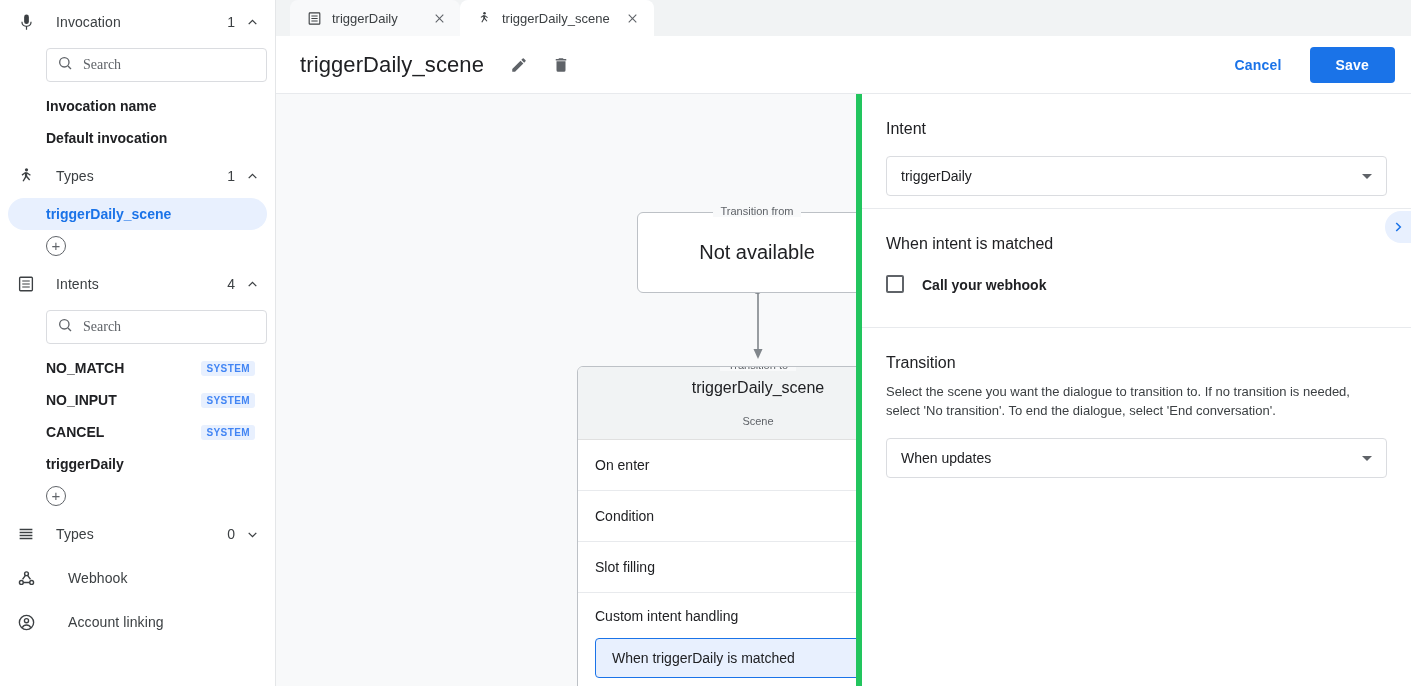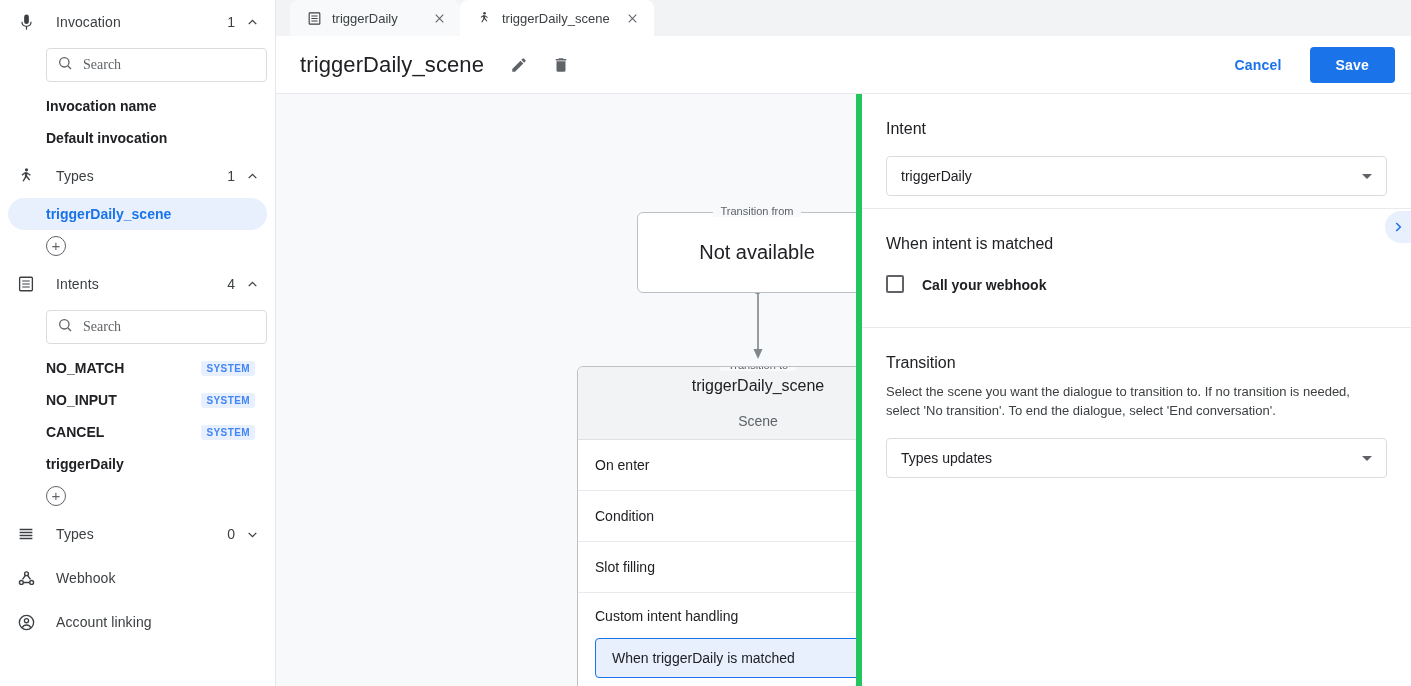--- a/index.html
+++ b/index.html
@@ -68,21 +68,21 @@
   .add-row { padding: 6px 0 6px 46px; }
   .add-btn {
     width: 20px; height: 20px; border-radius: 50%;
     border: 1.4px solid #5f6368; color: #5f6368;
     display: flex; align-items: center; justify-content: center;
     cursor: pointer; font-size: 14px; line-height: 1;
   }
   .add-btn::before { content: "+"; font-size: 15px; margin-top: -2px; }
   .nav-link {
     display: flex; align-items: center; height: 44px;
-    padding: 0 16px 0 14px; cursor: pointer;
+    padding: 0 16px 0 14px; cursor: pointer; gap: 12px;
   }
   .nav-link .nav-group-label { font-weight: normal; }
 
   
   .main {
     flex: 1 1 auto; height: 686px; position: relative;
     display: flex; flex-direction: column; background: #fff;
   }
   .tabbar {
     height: 36px; background: #f1f3f4;
@@ -159,21 +159,21 @@
   #node-scene {
     left: 301px; top: 272px; width: 362px; height: 383px;
     background: #fff; overflow: hidden;
   }
   .scene-head {
     background: #f1f3f4; height: 73px;
     display: flex; flex-direction: column; align-items: center; justify-content: center;
     border-bottom: 1px solid #e0e0e0;
   }
   .scene-head .nm { font-size: 16px; color: #202124; }
-  .scene-head .sub { font-size: 14px; color: #5f6368; margin-top: 18px; }
+  .scene-head .sub { font-size: 11px; color: #5f6368; margin-top: 18px; }
   .scene-row {
     height: 51px; display: flex; align-items: center;
     padding: 0 20px 0 17px; border-bottom: 1px solid #e8eaed;
     font-size: 14px; color: #202124;
   }
   .scene-row .lbl { flex: 1 1 auto; }
   .scene-sub-block { border-bottom: 1px solid #e8eaed; padding-bottom: 11px; }
   .scene-sub-block .scene-row { border-bottom: 0; height: 45px; }
   .chip {
     margin: 0 17px; height: 40px;
@@ -487,21 +487,21 @@
           <div class="cbrow" style="margin-top:22px;">
             <span class="cbox"></span>
             <span class="cl">Call your webhook</span>
           </div>
         </div>
 
         <div class="panel-sec last">
           <div class="panel-h">Transition</div>
           <div class="panel-desc">Select the scene you want the dialogue to transition to. If no transition is needed, select 'No transition'. To end the dialogue, select 'End conversation'.</div>
           <div class="select">
-            <span class="val">Types updates</span>
+            <span class="val">When updates</span>
             <span class="caret"></span>
           </div>
         </div>
 
       </div>
     </div>
   </div>
 </div>
 
 </body></html>

